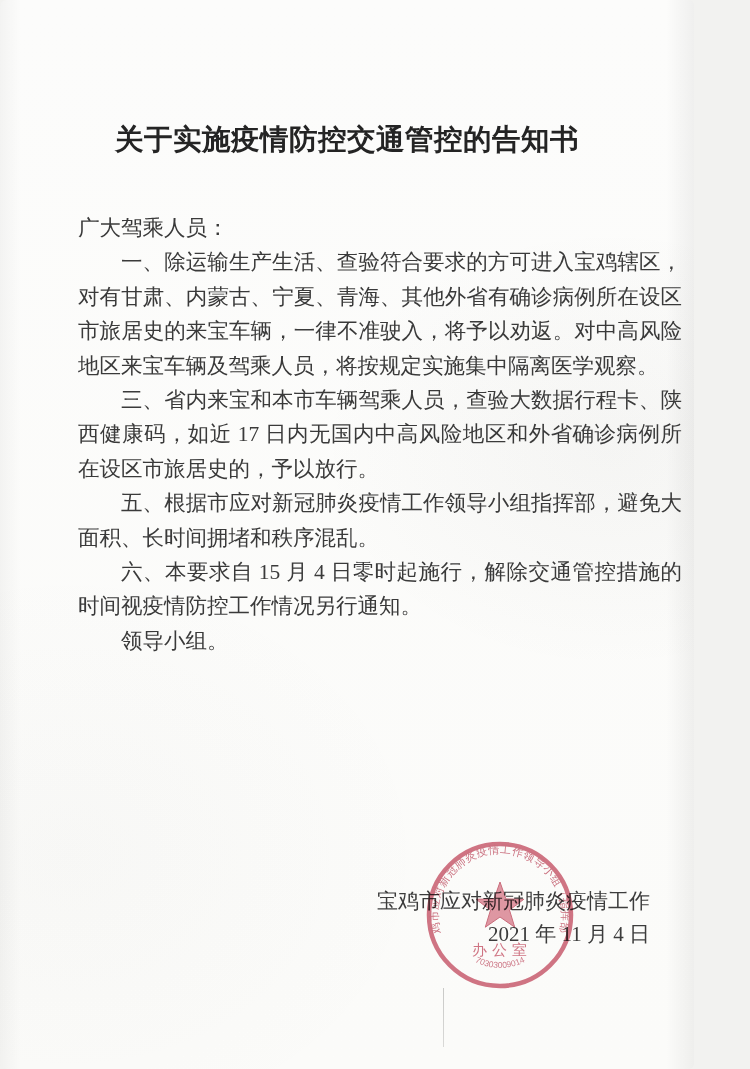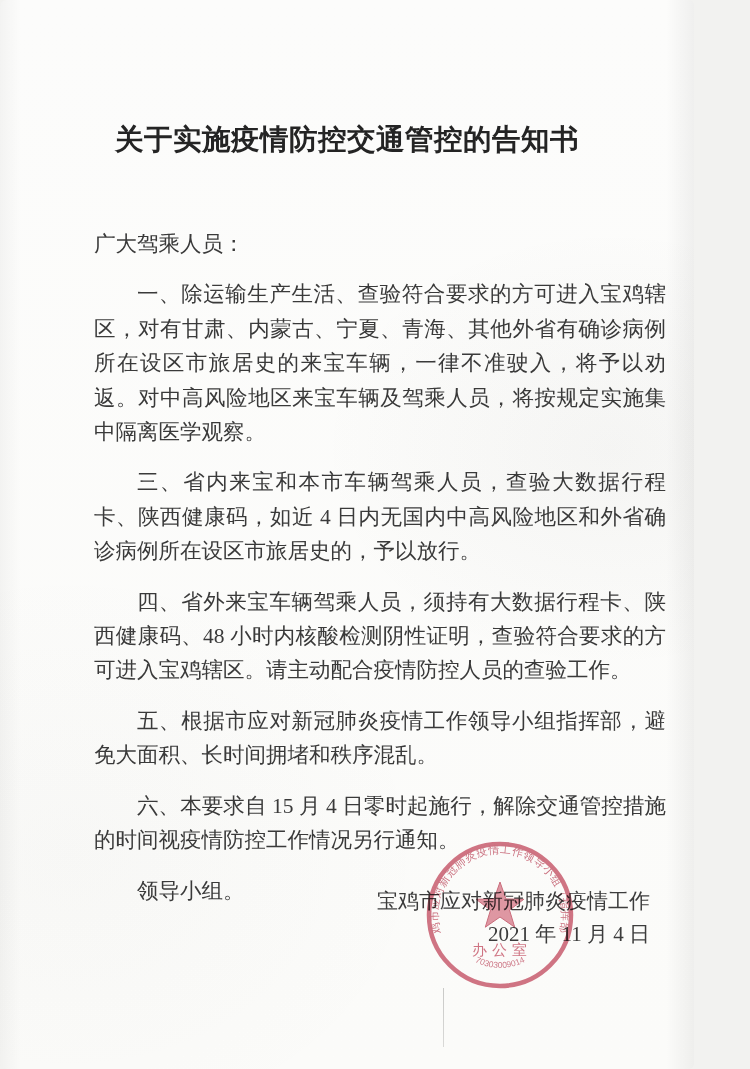--- a/index.html
+++ b/index.html
@@ -32,21 +32,21 @@
   }
   .doc-body{
     position:absolute;
     top:211px;left:78px;width:604px;
     font-size:21.5px;
     line-height:34.4px;
     color:#3a3a3a;
     text-align:justify;
     text-justify:inter-ideograph;
   }
-  .doc-body p{margin:16px;}
+  .doc-body p{margin:0;}
   .salutation{text-indent:0;}
   .para{text-indent:2em;}
   .signature{
     position:absolute;
     top:885px;left:350px;width:300px;
     text-align:right;
     font-size:21px;
     line-height:33px;
     color:#3c3c3c;
   }
@@ -73,23 +73,22 @@
   <h1 class="doc-title">关于实施疫情防控交通管控的告知书</h1>
 
   <div class="doc-body">
     <p class="salutation">广大驾乘人员：</p>
     <div>
 
 
         <p class="para">一、除运输生产生活、查验符合要求的方可进入宝鸡辖区，对有甘肃、内蒙古、宁夏、青海、其他外省有确诊病例所在设区市旅居史的来宝车辆，一律不准驶入，将予以劝返。对中高风险地区来宝车辆及驾乘人员，将按规定实施集中隔离医学观察。</p>
 
 
-        <p class="para">三、省内来宝和本市车辆驾乘人员，查验大数据行程卡、陕西健康码，如近 4 日内无国内中高风险地区和外省确诊病例所在设区市旅居史的，予以放行。</p>
+        <p class="para">三、省内来宝和本市车辆驾乘人员，查验大数据行程卡、陕西健康码，如近 17 日内无国内中高风险地区和外省确诊病例所在设区市旅居史的，予以放行。</p>
 
-        <p class="para">四、省外来宝车辆驾乘人员，须持有大数据行程卡、陕西健康码、48 小时内核酸检测阴性证明，查验符合要求的方可进入宝鸡辖区。请主动配合疫情防控人员的查验工作。</p>
 
         <p class="para">五、根据市应对新冠肺炎疫情工作领导小组指挥部，避免大面积、长时间拥堵和秩序混乱。</p>
 
         <p class="para">六、本要求自 15 月 4 日零时起施行，解除交通管控措施的时间视疫情防控工作情况另行通知。</p>
 
         <p class="para">领导小组。</p>
       </div>
   </div>
 
   <div class="signature">

